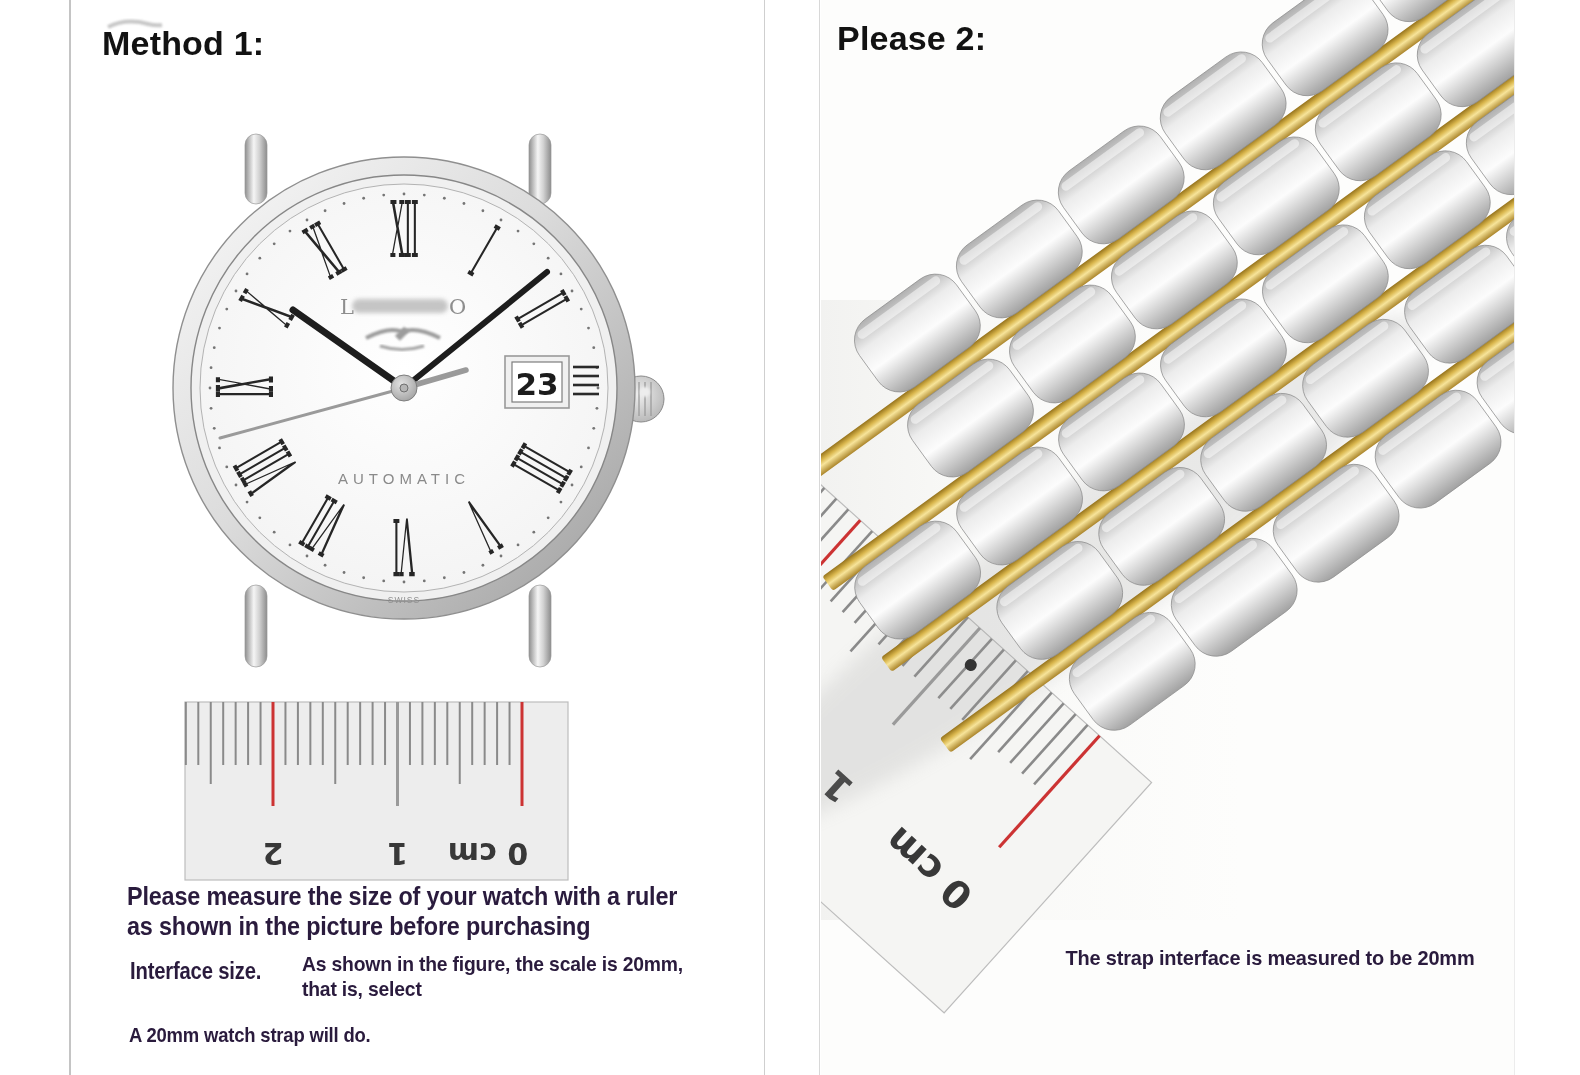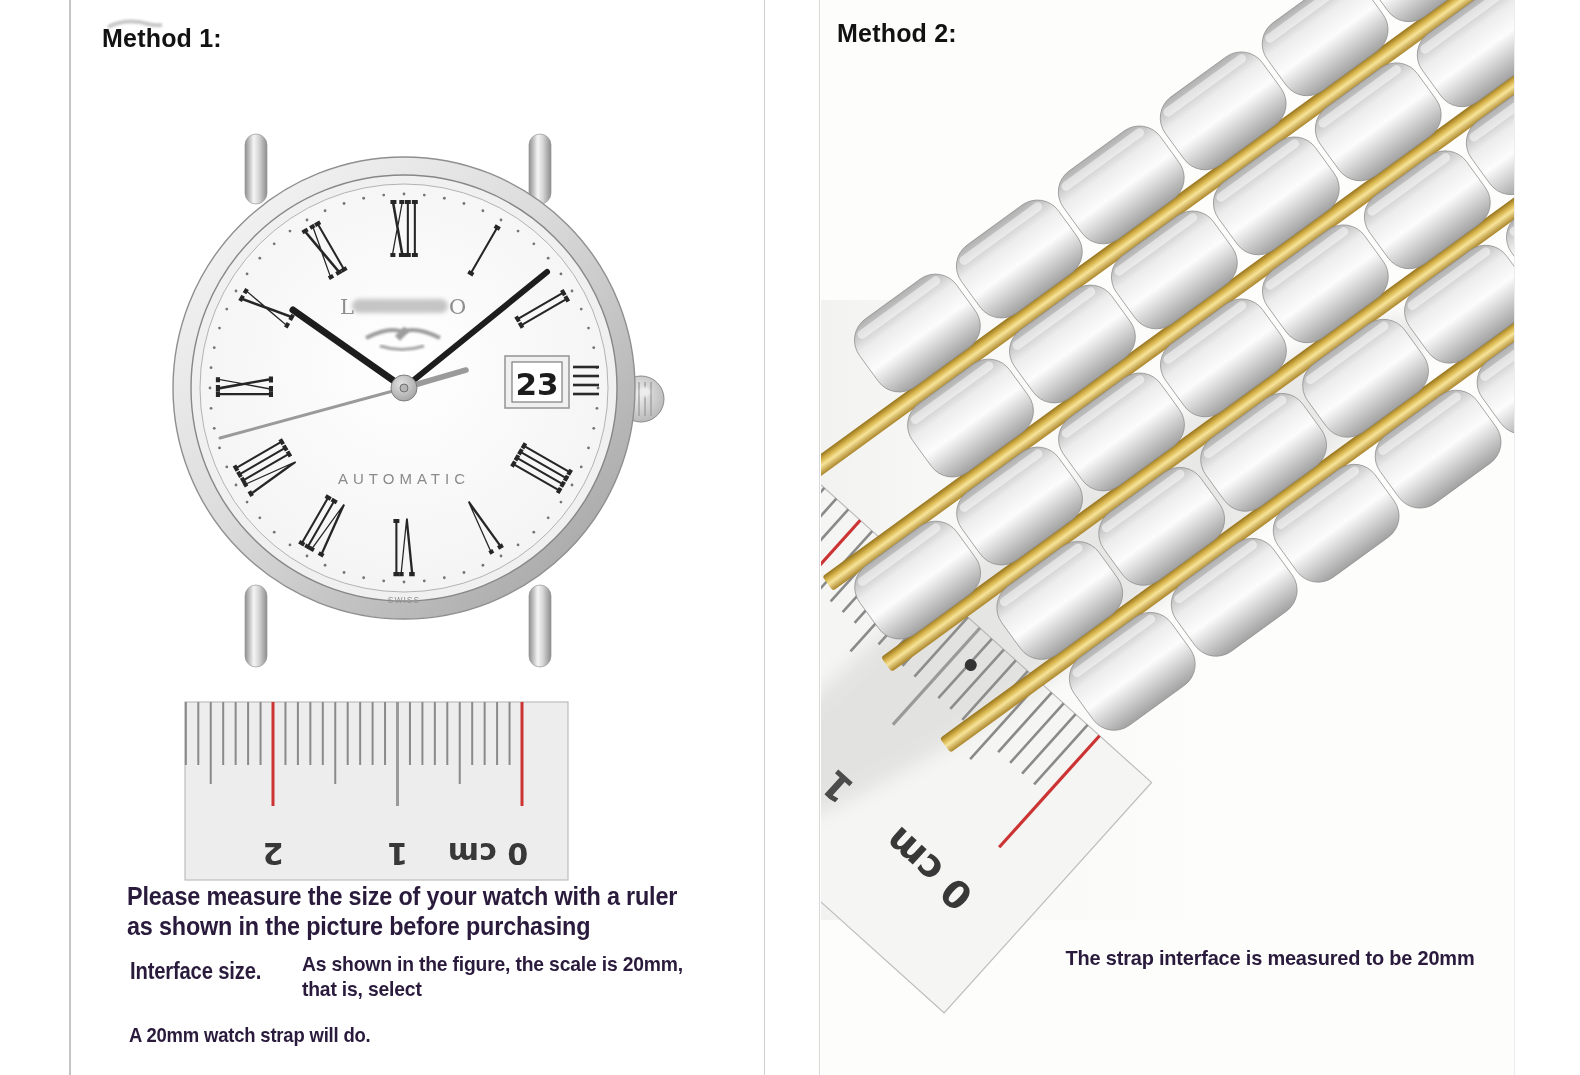--- a/index.html
+++ b/index.html
@@ -2,21 +2,21 @@
 <html><head>
 <meta charset="utf-8">
 <style>
   html,body{margin:0;padding:0}
   body{width:1580px;height:1075px;position:relative;background:#ffffff;
        font-family:"Liberation Sans",sans-serif;overflow:hidden}
   .vline{position:absolute;top:0;bottom:0;width:1px}
   .txt{position:absolute;font-weight:700;color:#2a1b3d;white-space:nowrap;
        transform-origin:left top;letter-spacing:-0.2px}
   .heading{position:absolute;font-weight:700;color:#121212;white-space:nowrap;
-       font-size:25px;letter-spacing:.2px}
+       font-size:34px;letter-spacing:.2px}
   #instr{left:127px;top:881px;font-size:26px;line-height:30px;transform:scaleX(.9)}
   #iface{left:130px;top:958px;font-size:23px;transform:scaleX(.88)}
   #scalenote{left:302px;top:951px;font-size:21px;line-height:25px;transform:scaleX(.92)}
   #conclusion{left:129px;top:1023px;font-size:20.5px;transform:scaleX(.9)}
   #caption2{left:1020px;top:946px;width:500px;text-align:center;font-size:21px;
             transform:scaleX(.95);transform-origin:center top}
   svg{position:absolute;left:0;top:0}
 </style>
 </head>
 <body>
@@ -376,21 +376,21 @@
     <line x1="906" y1="57" x2="963" y2="57" stroke="#a9a9a9" stroke-width="4" stroke-linecap="round" filter="url(#fb1)" opacity="0.8"></line>
   </g>
 </svg>
 
 <div class="vline" style="left:69px;background:#c4c4c4;width:2px"></div>
 <div class="vline" style="left:764px;background:#cfcfcf"></div>
 <div class="vline" style="left:819px;background:#d8d8d8"></div>
 <div class="vline" style="left:1514px;background:#ececec"></div>
 
 <div class="heading" style="left:102px;top:24px">Method 1:</div>
-<div class="heading" style="left:837px;top:19px">Method 2:</div>
+<div class="heading" style="left:837px;top:19px">Please 2:</div>
 
 <div id="instr" class="txt">
   <div>Please measure the size of your watch with a ruler</div>
   <div>as shown in the picture before purchasing</div>
 </div>
 
 <div id="iface" class="txt">Interface size.</div>
 
 <div id="scalenote" class="txt">
   <div>As shown in the figure, the scale is 20mm,</div>

